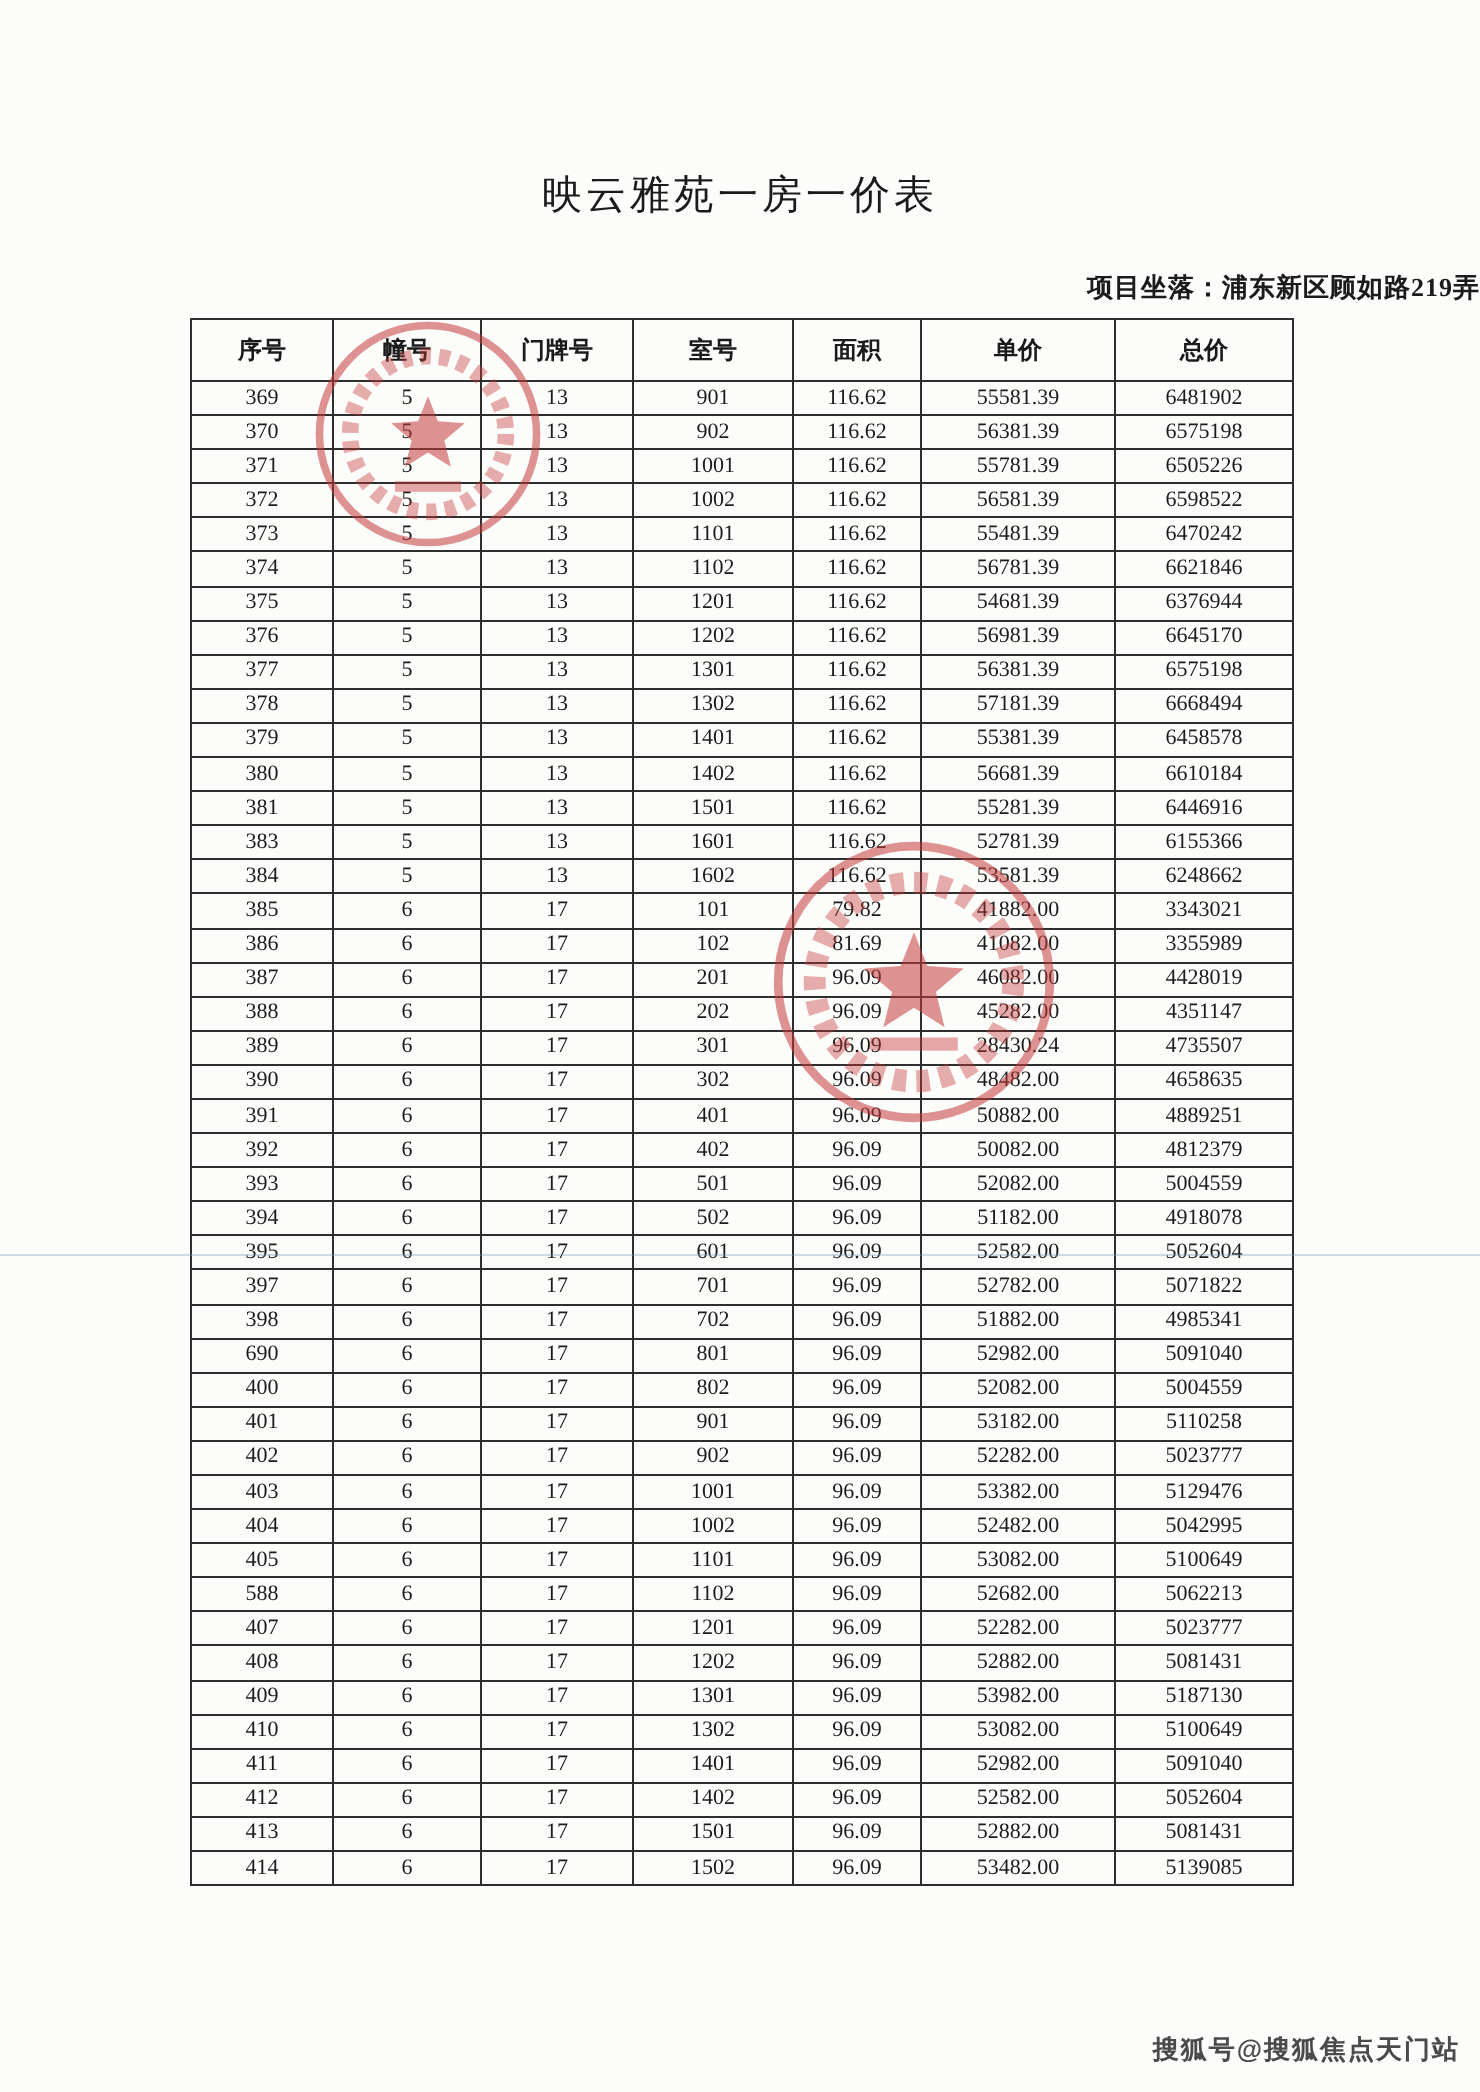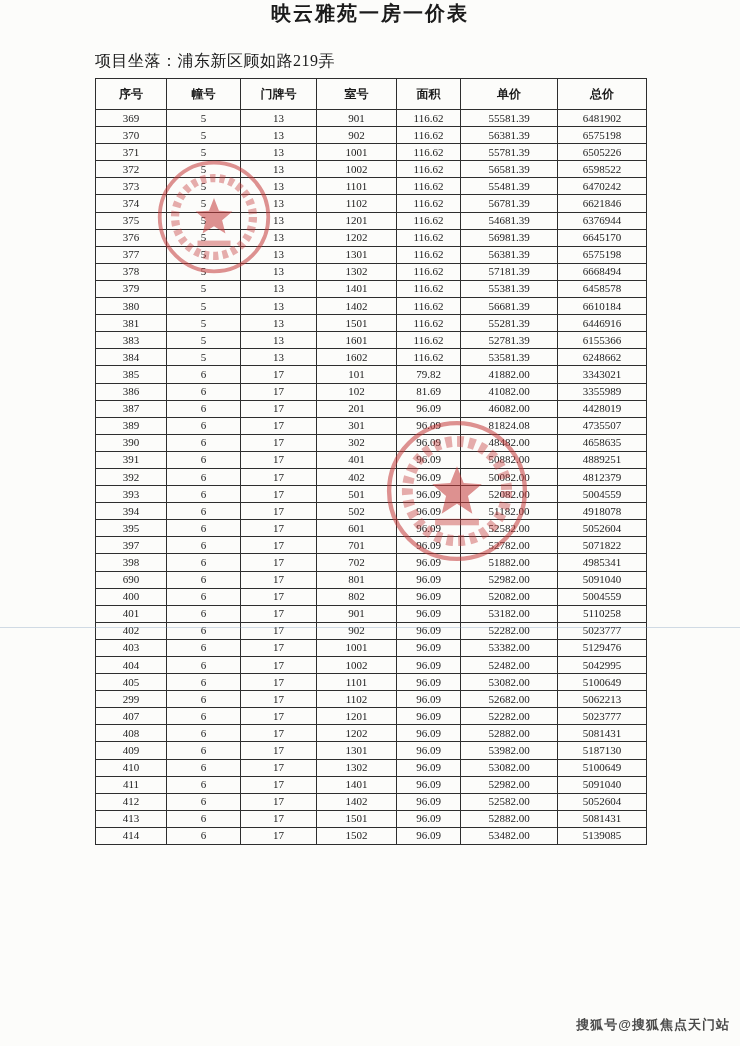--- a/index.html
+++ b/index.html
@@ -7,30 +7,32 @@
     position: relative;
     width: 740px;
     height: 1046px;
     background: #fcfcfa;
     font-family: "Liberation Serif", "DejaVu Serif", serif;
     color: #1b1b1b;
     overflow: hidden;
   }
   .doc-title {
     margin: 0;
+    padding-top: 84px;
     text-align: center;
     font-size: 20px;
-    font-weight: bold;
+    font-weight: normal;
     letter-spacing: 2px;
   }
   .location-line {
     margin: 24px 0 6px 95px;
-    font-size: 16px;
-    font-weight: normal;
+    font-size: 13px;
+    font-weight: bold;
     letter-spacing: 0.5px;
+    text-align: right;
   }
   table.price-table {
     margin-left: 95px;
     width: 551px;
     border-collapse: collapse;
     table-layout: fixed;
   }
   table.price-table th, table.price-table td {
     border: 1px solid #2e2e2e;
     text-align: center;
@@ -262,26 +264,35 @@
         <tr>
           <td>387</td>
           <td>6</td>
           <td>17</td>
           <td>201</td>
           <td>96.09</td>
           <td>46082.00</td>
           <td>4428019</td>
         </tr>
         <tr>
+          <td>388</td>
+          <td>6</td>
+          <td>17</td>
+          <td>202</td>
+          <td>96.09</td>
+          <td>45282.00</td>
+          <td>4351147</td>
+        </tr>
+        <tr>
           <td>389</td>
           <td>6</td>
           <td>17</td>
           <td>301</td>
           <td>96.09</td>
-          <td>81824.08</td>
+          <td>28430.24</td>
           <td>4735507</td>
         </tr>
         <tr>
           <td>390</td>
           <td>6</td>
           <td>17</td>
           <td>302</td>
           <td>96.09</td>
           <td>48482.00</td>
           <td>4658635</td>
@@ -406,21 +417,21 @@
         <tr>
           <td>405</td>
           <td>6</td>
           <td>17</td>
           <td>1101</td>
           <td>96.09</td>
           <td>53082.00</td>
           <td>5100649</td>
         </tr>
         <tr>
-          <td>299</td>
+          <td>588</td>
           <td>6</td>
           <td>17</td>
           <td>1102</td>
           <td>96.09</td>
           <td>52682.00</td>
           <td>5062213</td>
         </tr>
         <tr>
           <td>407</td>
           <td>6</td>

